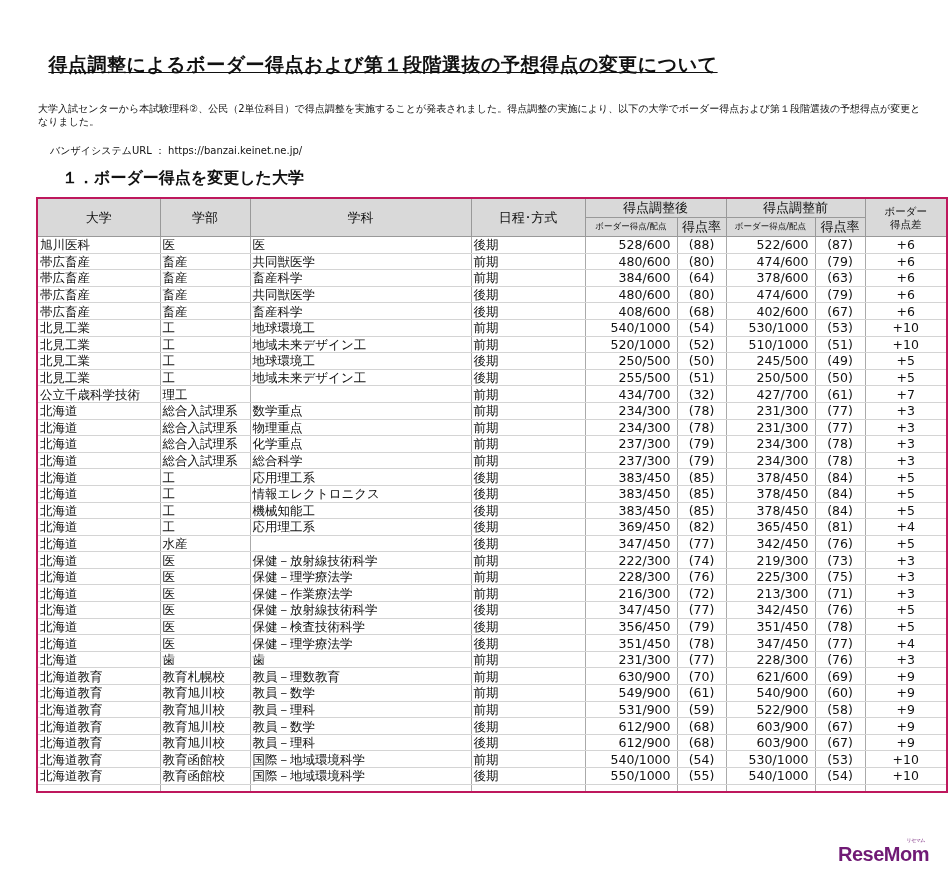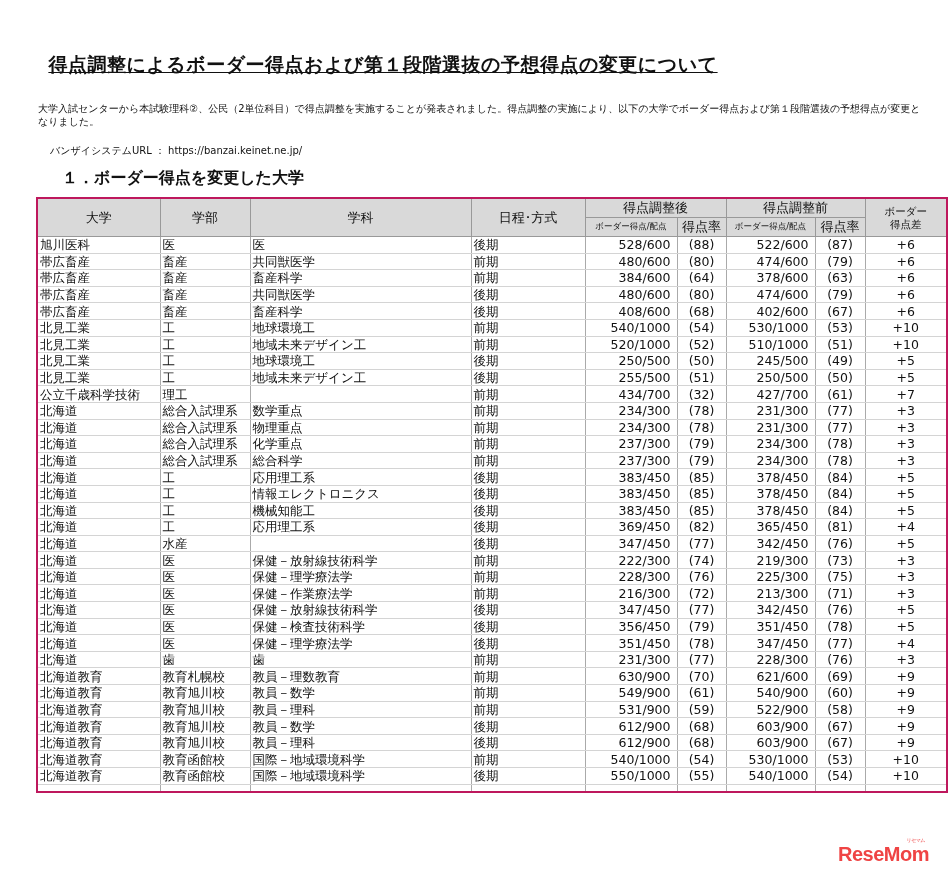--- a/index.html
+++ b/index.html
@@ -18,21 +18,21 @@
   th.small { font-size: 8.5px; height: 14px; margin-left: 44px; }
   th.rate { font-size: 13px; }
   th.diff { font-size: 10.5px; line-height: 13px; }
   td { border-left: 1px solid #aaa; border-bottom: 1px solid #d4d4d4; padding: 0 2px; height: 15.6px;
        white-space: nowrap; overflow: hidden; line-height: 15px; }
   td.num { text-align: right; padding-right: 6px; }
   td.rate { text-align: center; }
   td.ctr { text-align: center; }
   tr.cut td { height: 6px; color: transparent; border-bottom: none; }
   .logo { position: absolute; left: 838px; top: 843px; font-size: 20px; font-weight: bold;
-          color: #ef4444; font-family: "Liberation Sans", sans-serif; letter-spacing: -0.5px; }
+          color: #701a75; font-family: "Liberation Sans", sans-serif; letter-spacing: -0.5px; }
   .logo small { position: absolute; right: 4px; top: -6px; font-size: 5px; font-weight: normal; }
 </style>
 </head>
 <body>
 
 <div class="title">得点調整によるボーダー得点および第１段階選抜の予想得点の変更について</div>
 
 <div class="intro">
   <p>大学入試センターから本試験理科②、公民（2単位科目）で得点調整を実施することが発表されました。得点調整の実施により、以下の大学でボーダー得点および第１段階選抜の予想得点が変更となりました。</p>
   <p class="url">バンザイシステムURL ： https://banzai.keinet.ne.jp/</p>

